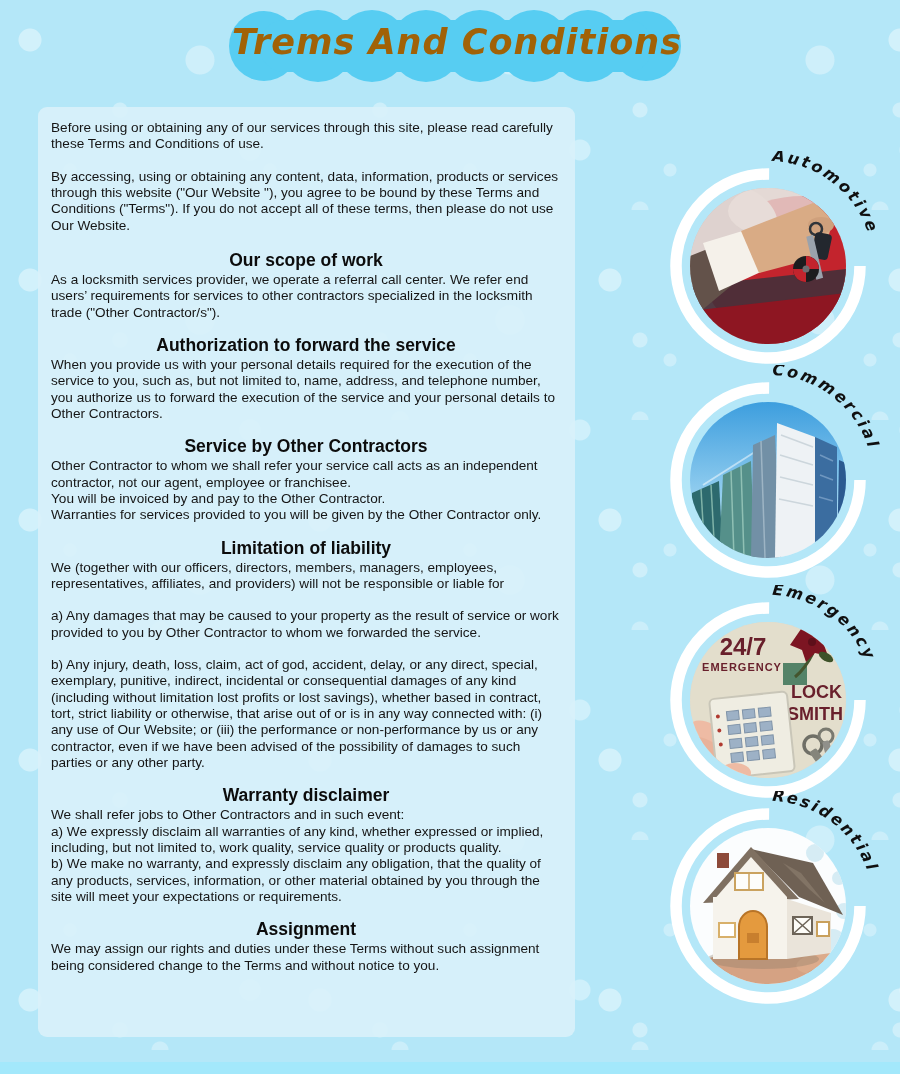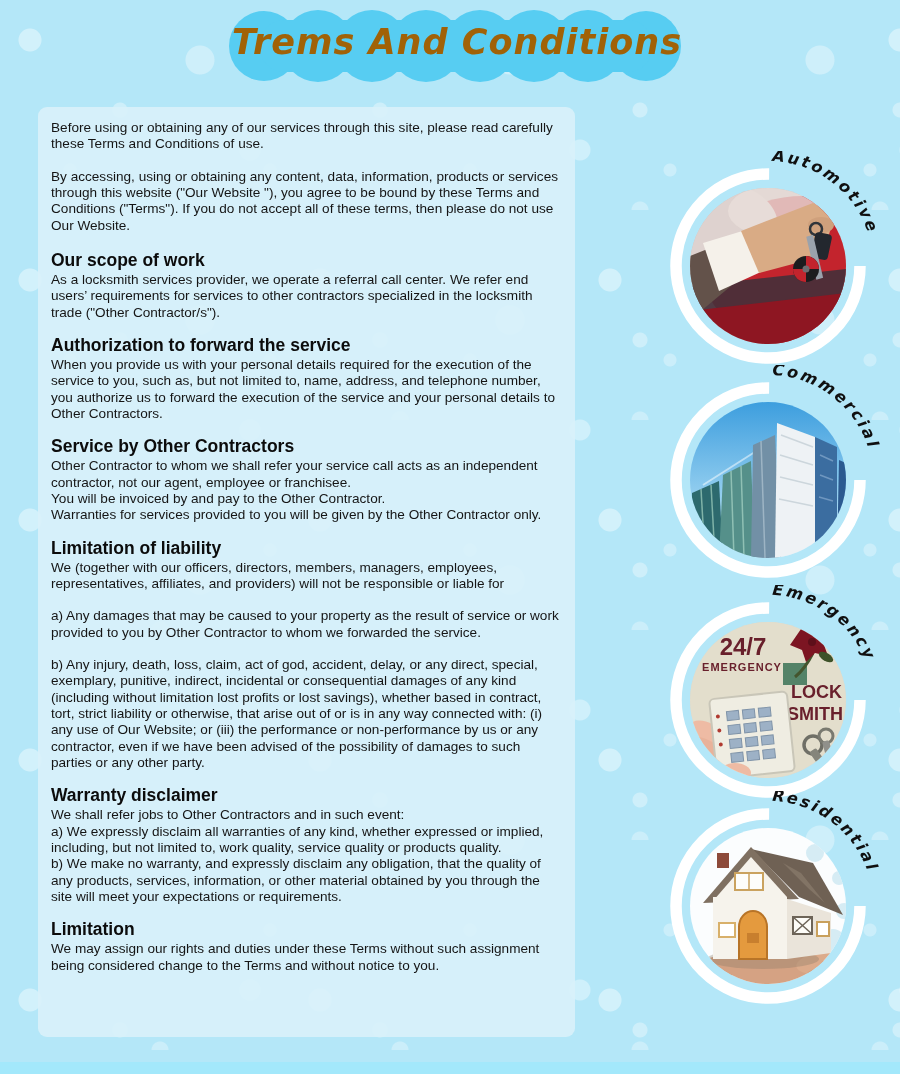--- a/index.html
+++ b/index.html
@@ -27,21 +27,21 @@
   
   .panel{
     position:absolute;left:30px;top:107px;width:537px;min-height:930px;
     background:rgba(217,241,250,.92);border-radius:9px;
     padding:13px 14px 24px 13px;box-sizing:border-box;
     color:#151515;
     margin-left:8px;
   }
   .panel p{margin:0 0 16px 0;font-size:13.6px;line-height:1.2;white-space:pre-line;}
   .panel h2{margin:14px 0 2px 0;font-size:17.5px;line-height:1.15;color:#0c0c0c;
-    font-family:"Liberation Sans", sans-serif;font-weight:bold;}
+    font-family:"Liberation Sans", sans-serif;font-weight:bold;text-align:center;}
   .panel p:last-child{margin-bottom:0;}
   
   .service-card{position:absolute;left:663px;width:220px;height:230px;}
   .card-0{top:151px;} .card-1{top:365px;} .card-2{top:577px;margin-top:8px;} .card-3{top:791px;}
   .ring{fill:none;stroke:#ffffff;stroke-width:11.5;}
   .curve-label{
     font-family:"DejaVu Sans", sans-serif;font-weight:bold;font-style:italic;
     font-size:16px;letter-spacing:2.5px;fill:#101010;
   }
   .em-big{font-family:"Liberation Sans",sans-serif;font-weight:bold;fill:#69202c;}
@@ -93,21 +93,21 @@
   </section>
 
   <section>
     <h2>Warranty disclaimer</h2>
     <p>We shall refer jobs to Other Contractors and in such event:
 a) We expressly disclaim all warranties of any kind, whether expressed or implied, including, but not limited to, work quality, service quality or products quality.
 b) We make no warranty, and expressly disclaim any obligation, that the quality of any products, services, information, or other material obtained by you through the site will meet your expectations or requirements.</p>
   </section>
 
   <section>
-    <h2>Limitation</h2>
+    <h2>Assignment</h2>
     <p>We may assign our rights and duties under these Terms without such assignment being considered change to the Terms and without notice to you.</p>
   </section>
 </div>
 
 <div class="service-card card-0">
   <svg viewBox="0 0 220 230" width="220" height="230">
     <defs>
         <clipPath id="cp0">
           <circle cx="105" cy="115" r="78"></circle>
         </clipPath>

